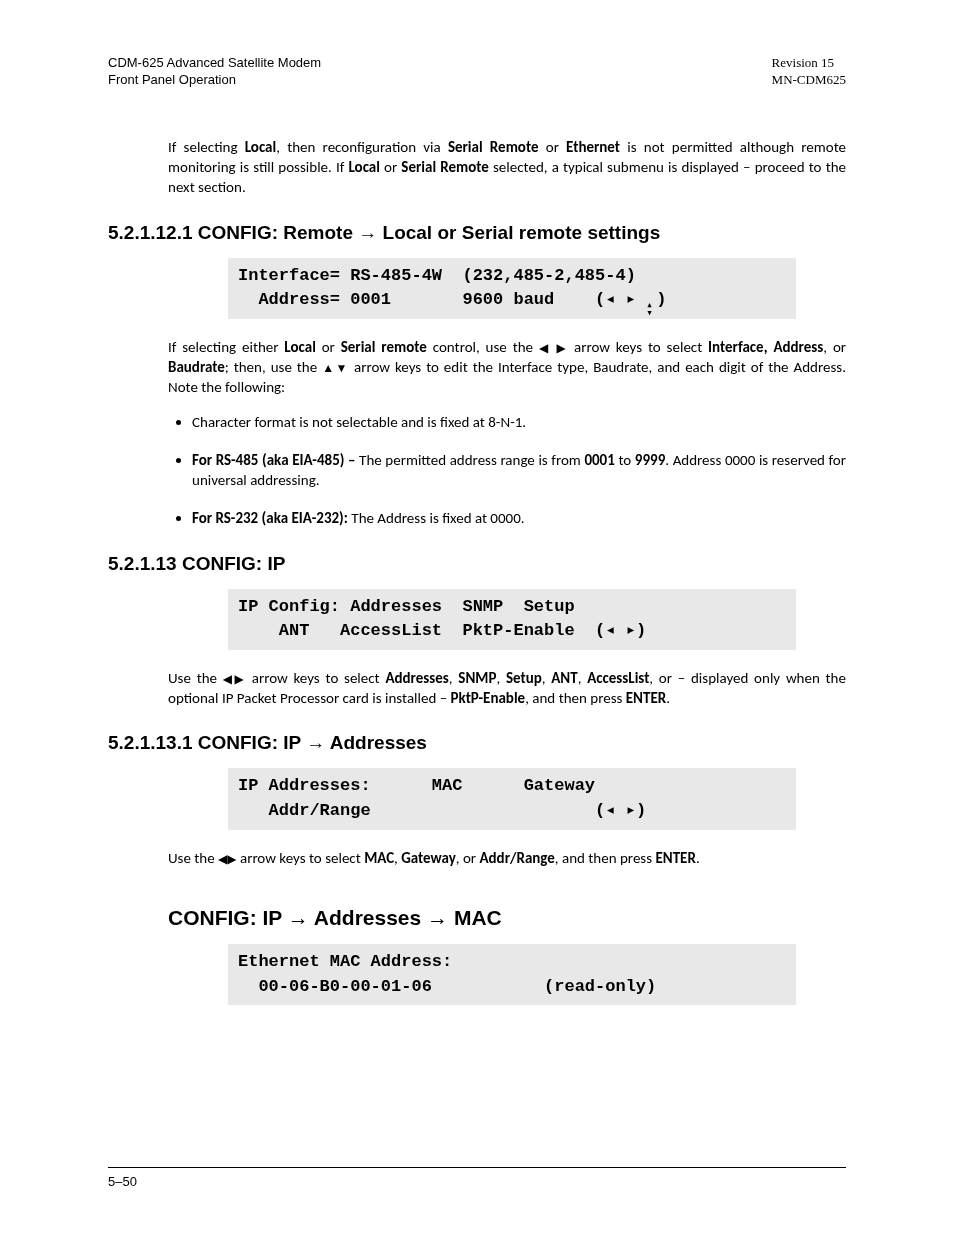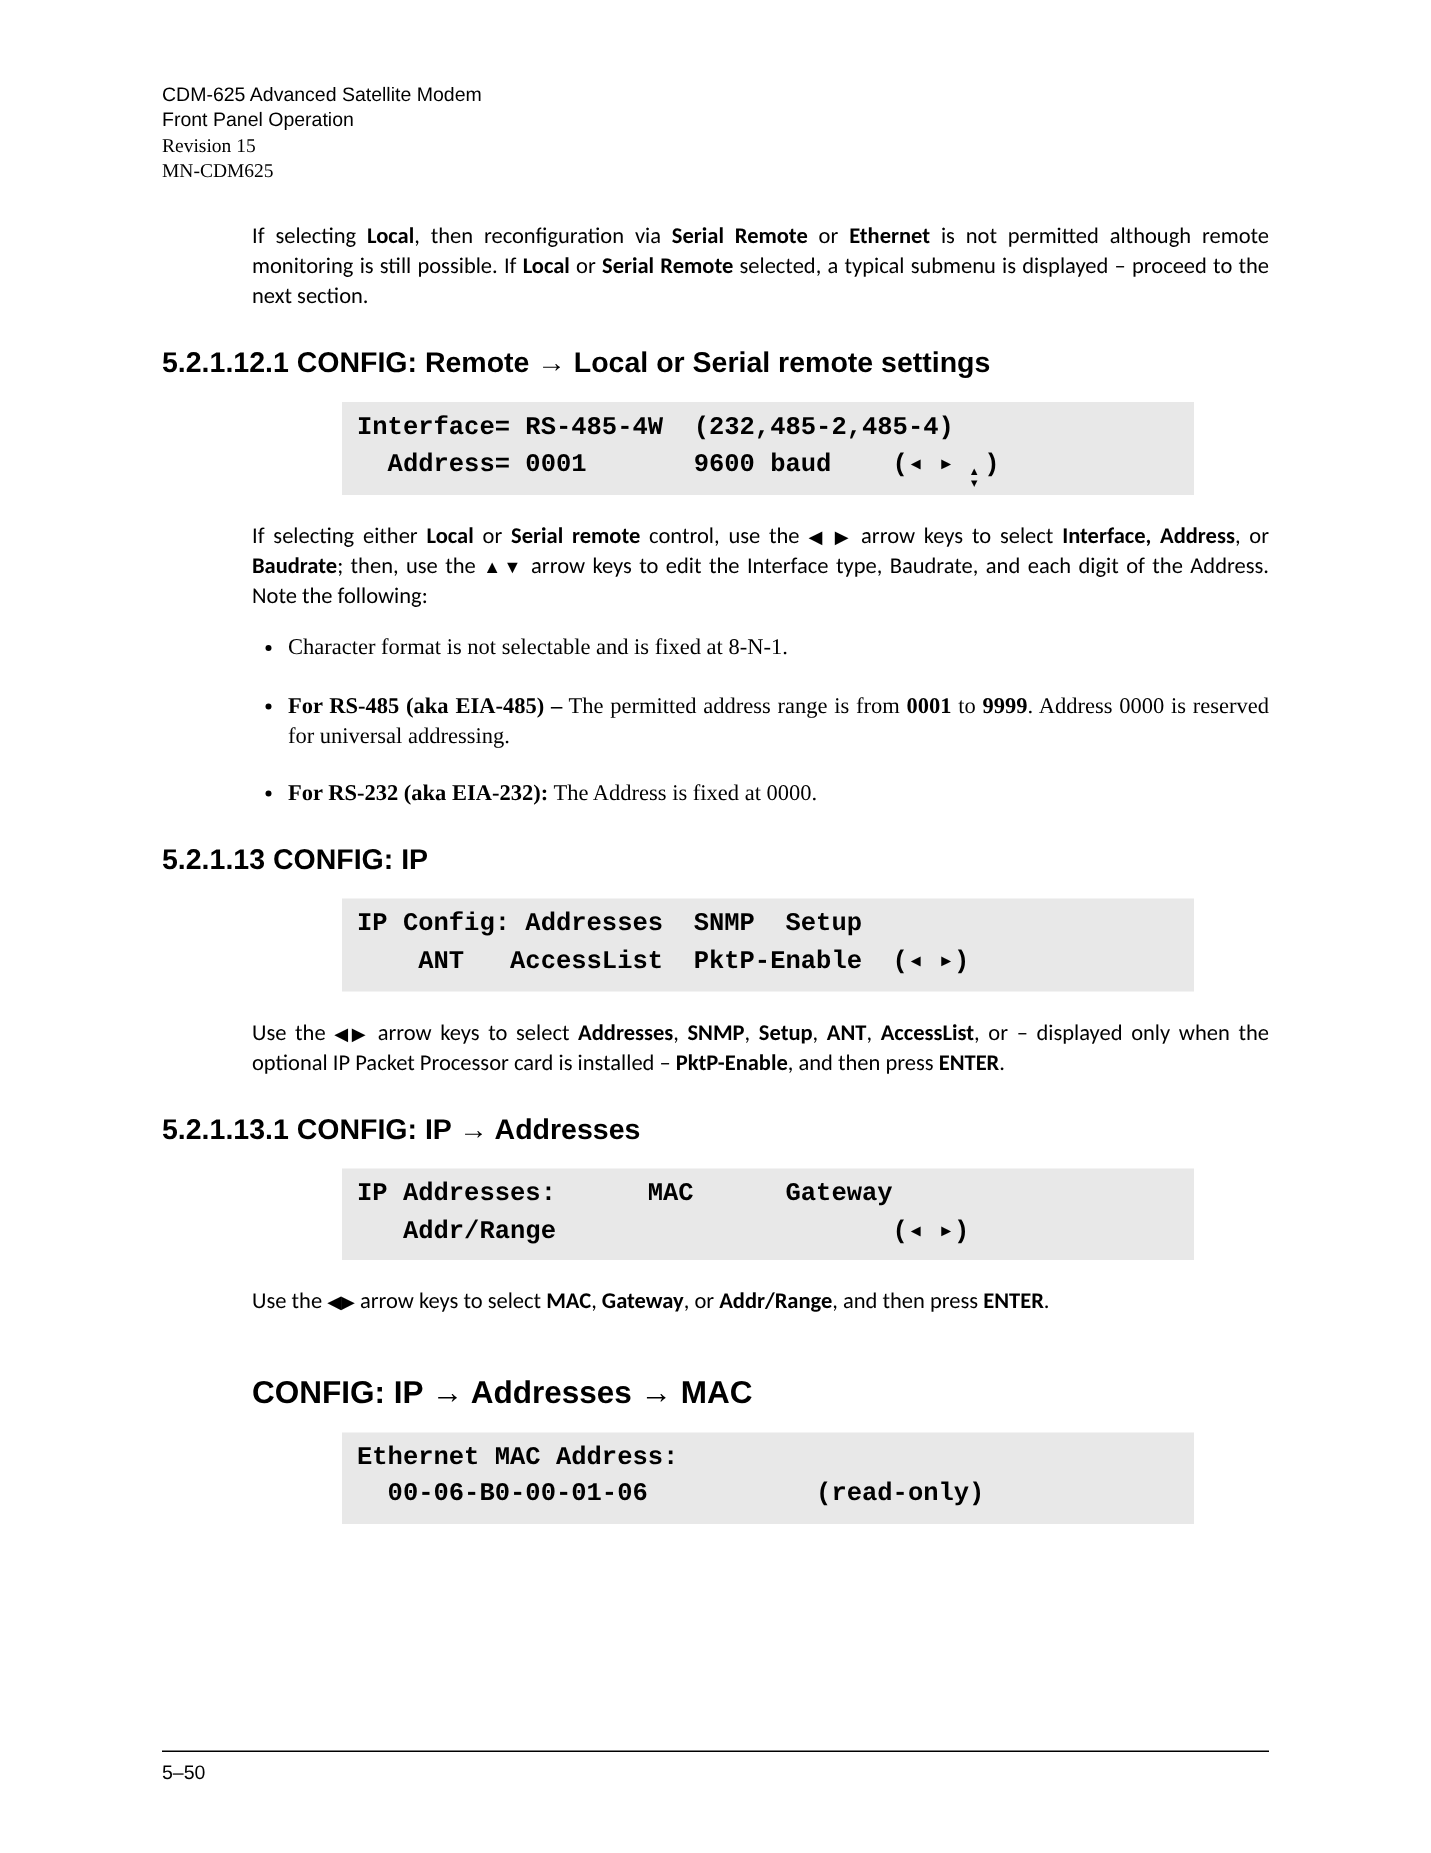--- a/index.html
+++ b/index.html
@@ -16,26 +16,25 @@
     box-sizing: border-box;
     padding: 55px 108px 40px 108px;
     position: relative;
   }
   .header {
     display: flex;
     justify-content: space-between;
     font-size: 13px;
     font-family: Arial, sans-serif;
     line-height: 1.3;
-    flex-direction: column;
   }
   .header-left { text-align: left; }
   .header-right { text-align: left; font-family: Liberation Serif, serif; }
   .content {
-    margin-top: 25px;
+    margin-top: 48px;
   }
   .para {
     margin: 0 0 14px 60px;
     text-align: justify;
     line-height: 1.35;
   }
   .h2 {
     font-family: Arial, sans-serif;
     font-weight: bold;
     font-size: 19px;
@@ -60,21 +59,20 @@
     box-sizing: border-box;
   }
   ul.bullets {
     margin: 6px 0 10px 60px;
     padding-left: 24px;
   }
   ul.bullets li {
     margin-bottom: 18px;
     line-height: 1.35;
     text-align: justify;
-    font-family: Liberation Serif, serif;
   }
   b { font-weight: bold; }
   .footer {
     position: absolute;
     bottom: 46px;
     left: 108px;
     right: 108px;
     text-align: left;
     font-size: 13px;
     font-family: Arial, sans-serif;

